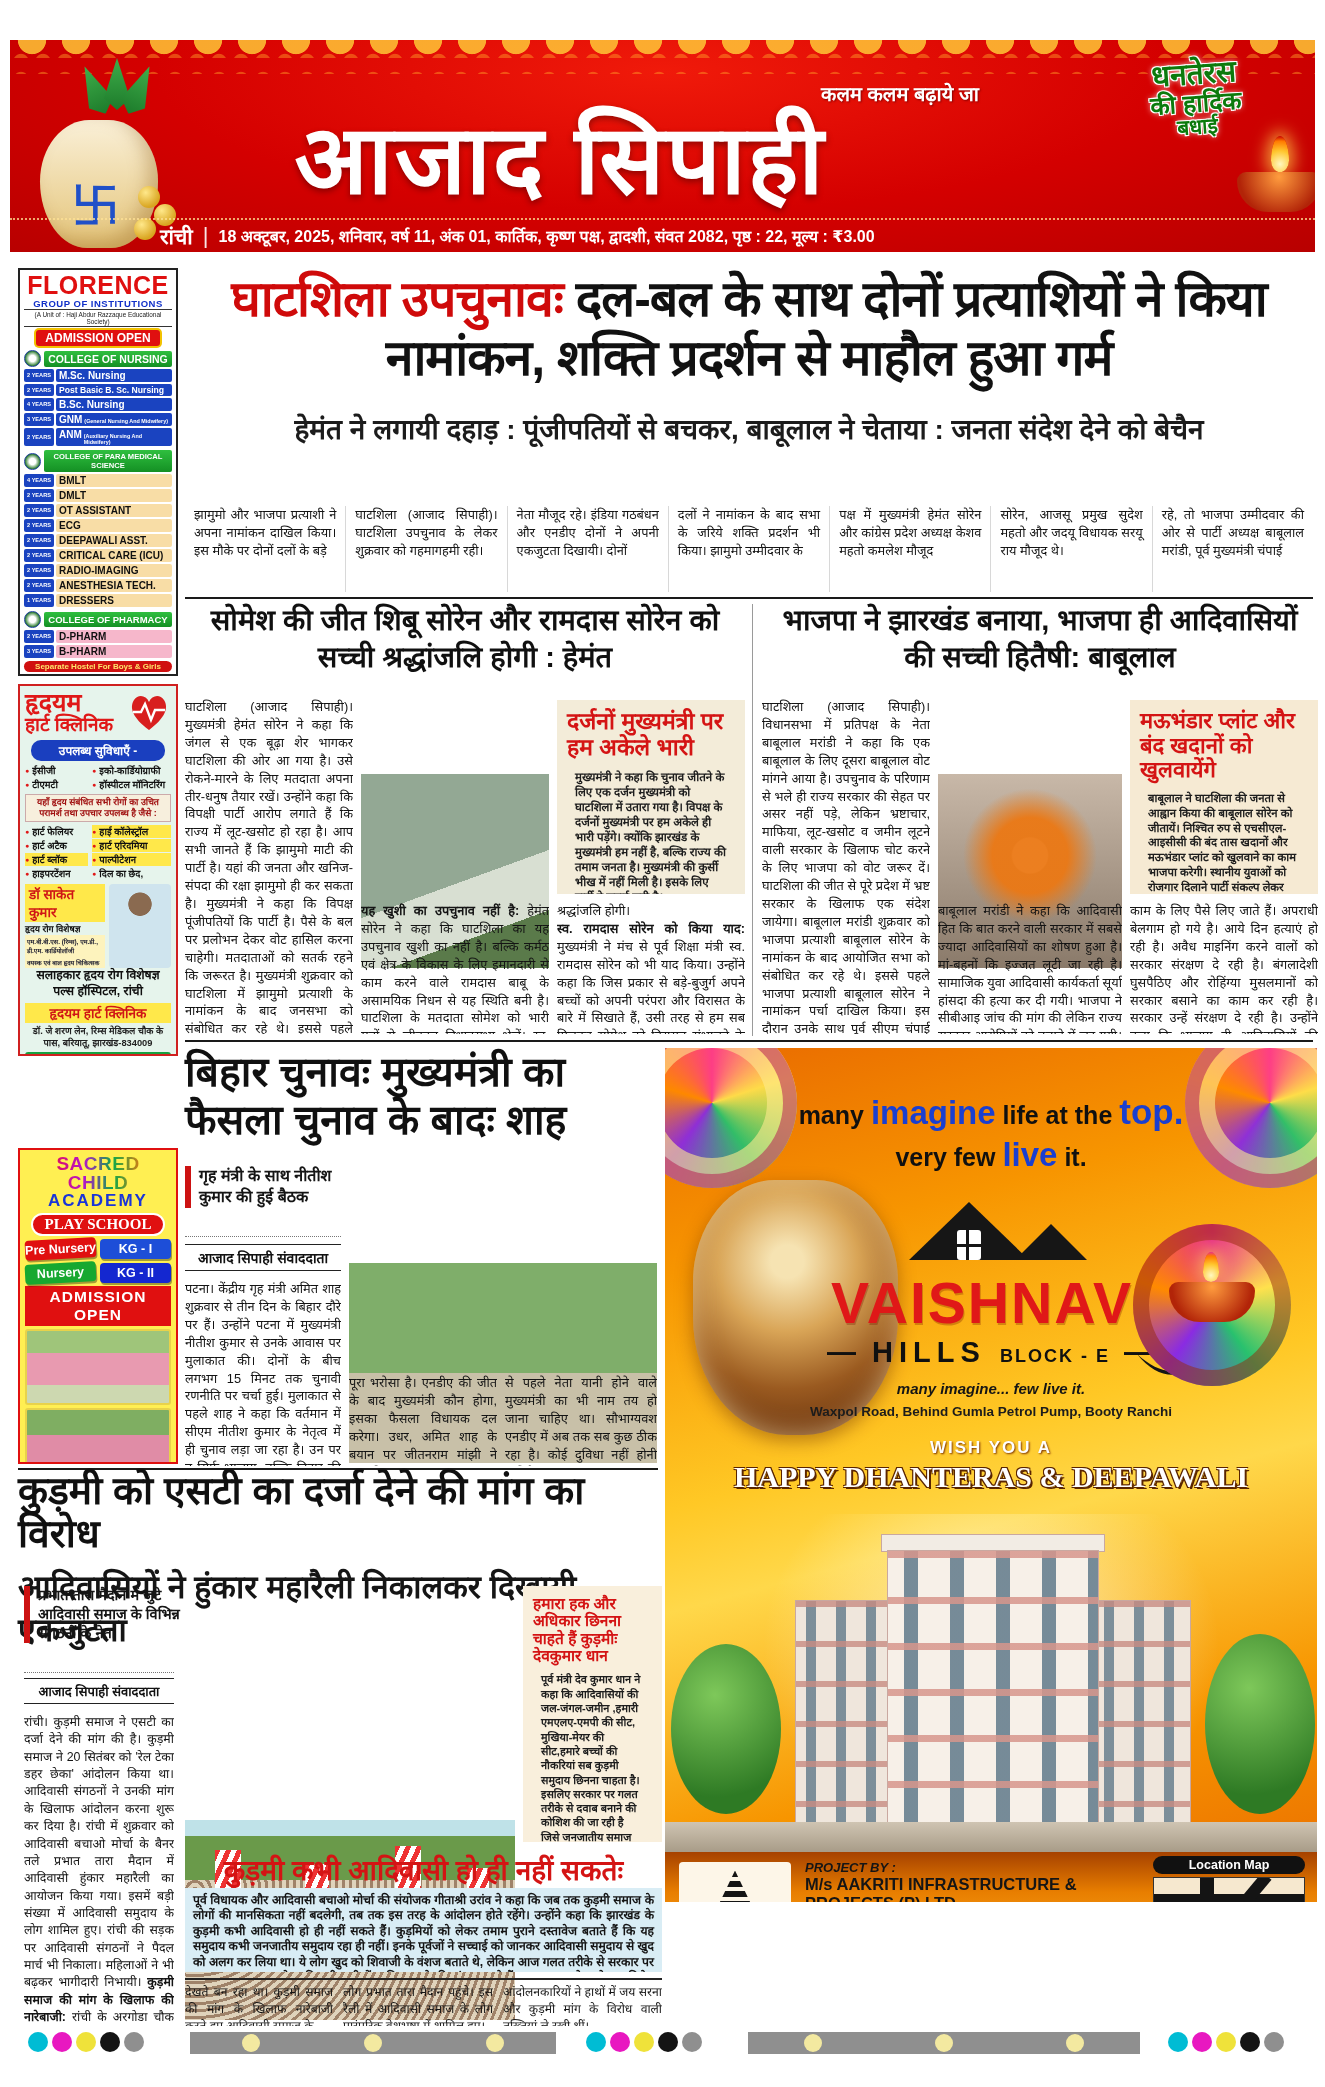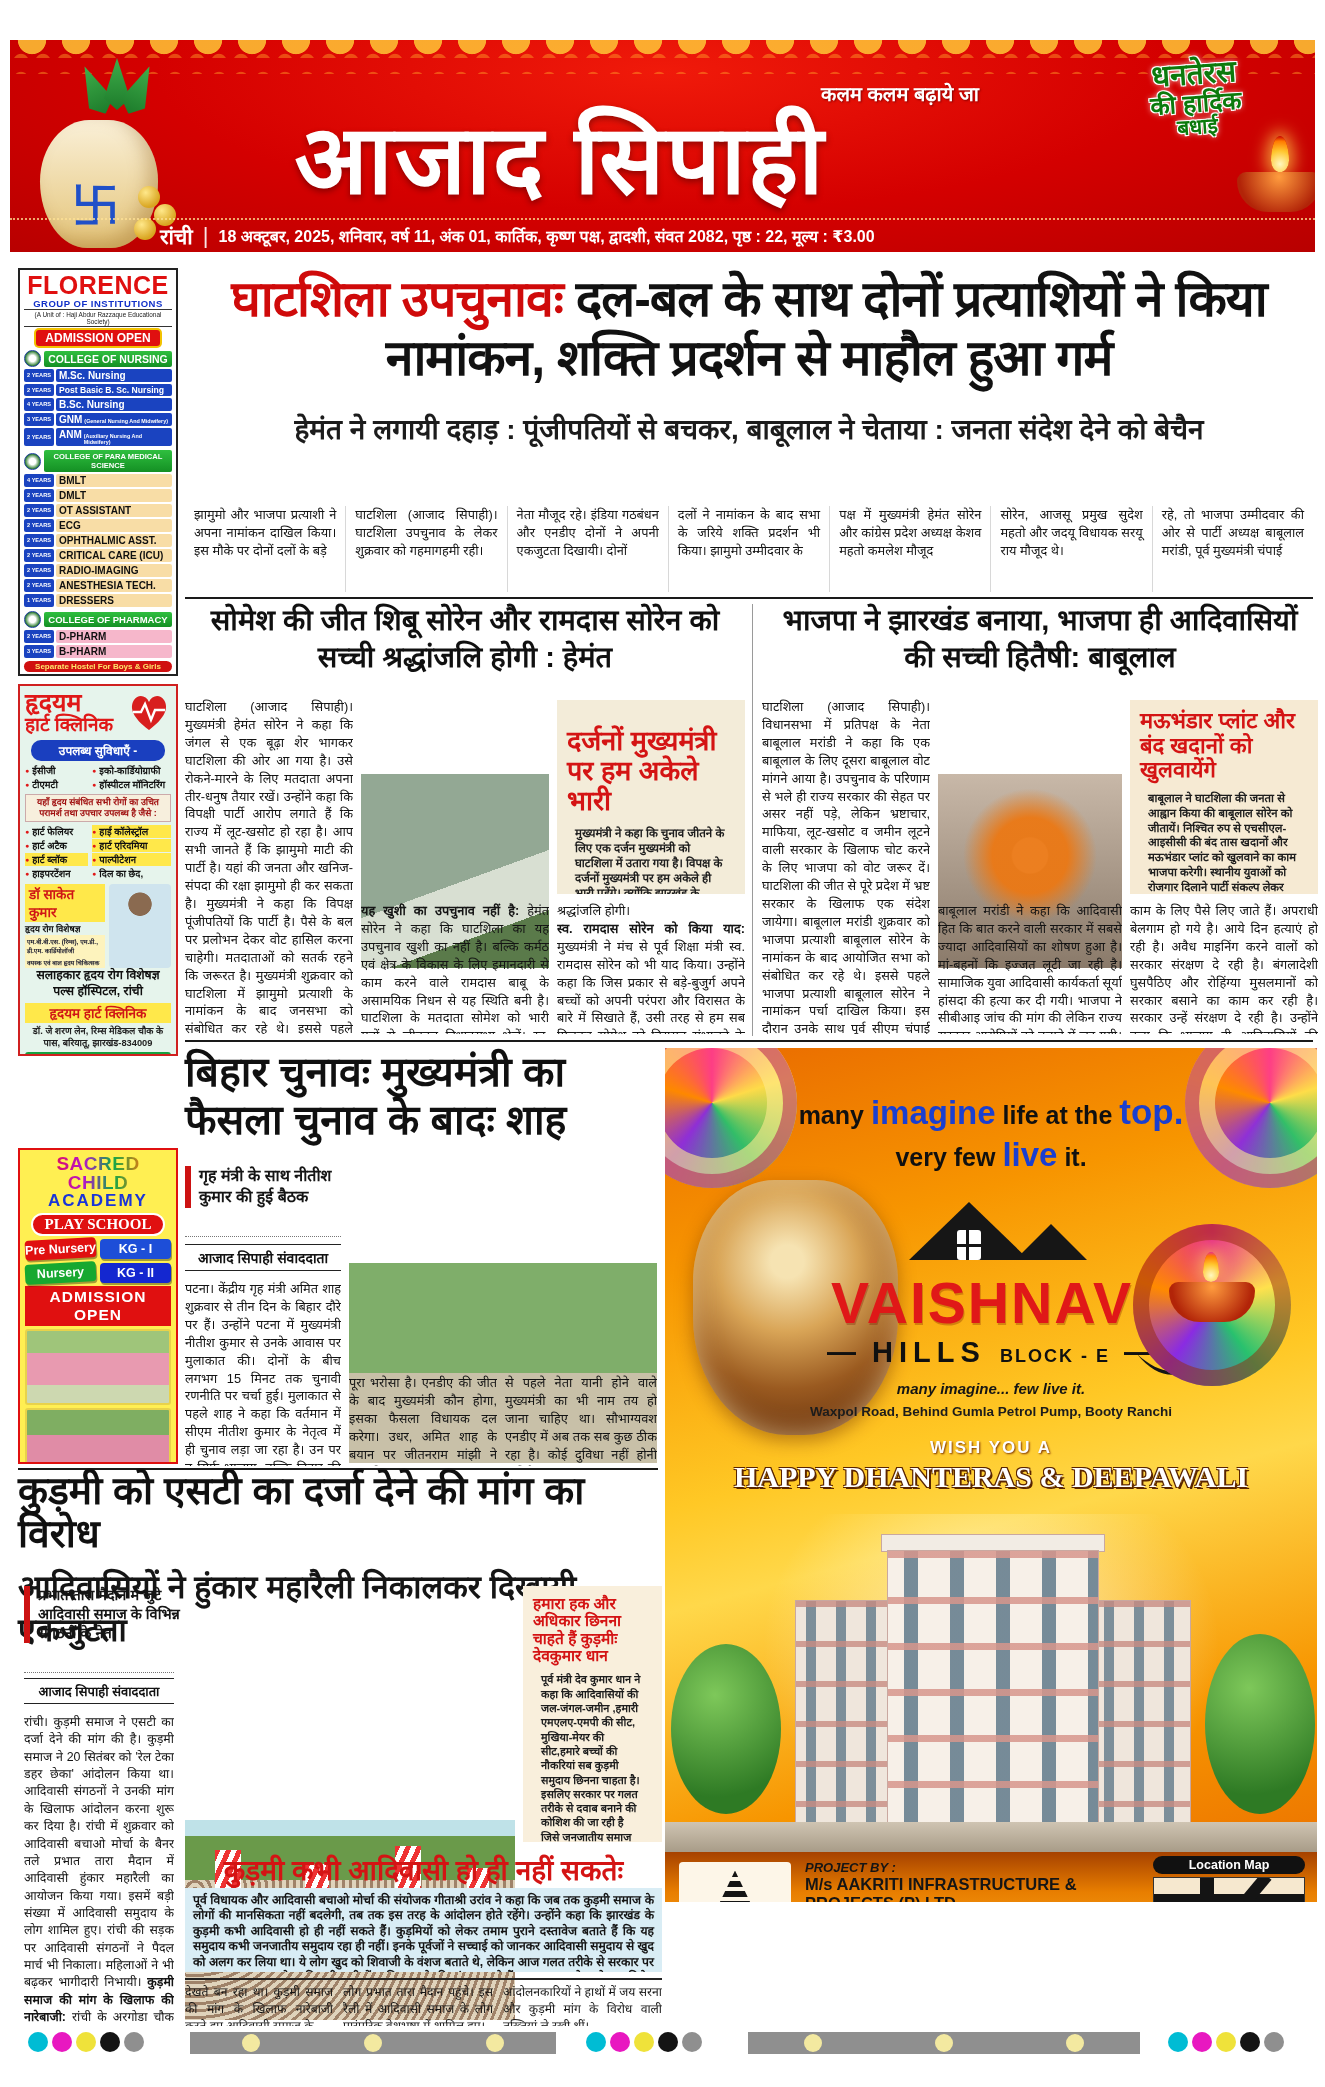--- a/index.html
+++ b/index.html
@@ -206,21 +206,21 @@
     <div class="fl-row par">
         <span class="fl-yr">2 YEARS</span>
         <span class="fl-nm">OT ASSISTANT</span>
       </div>
     <div class="fl-row par">
         <span class="fl-yr">2 YEARS</span>
         <span class="fl-nm">ECG</span>
       </div>
     <div class="fl-row par">
         <span class="fl-yr">2 YEARS</span>
-        <span class="fl-nm">OPHTHALMIC ASST.</span>
+        <span class="fl-nm">DEEPAWALI ASST.</span>
       </div>
     <div class="fl-row par">
         <span class="fl-yr">2 YEARS</span>
         <span class="fl-nm">CRITICAL CARE (ICU)</span>
       </div>
     <div class="fl-row par">
         <span class="fl-yr">2 YEARS</span>
         <span class="fl-nm">RADIO-IMAGING</span>
       </div>
     <div class="fl-row par">
@@ -328,21 +328,21 @@
   <div class="abs rule" style="left:185px;top:597px;width:1128px;height:2px;"></div>
 
   <section class="abs" style="left:185px;top:602px;width:560px;height:434px;">
     <h2 class="sec-h2" style="margin:0 6px;">सोमेश की जीत शिबू सोरेन और रामदास सोरेन को सच्ची श्रद्धांजलि होगी : हेमंत</h2>
     <div class="abs t" style="left:0;top:96px;width:168px;height:336px;">घाटशिला (आजाद सिपाही)। मुख्यमंत्री हेमंत सोरेन ने कहा कि जंगल से एक बूढ़ा शेर भागकर घाटशिला की ओर आ गया है। उसे रोकने-मारने के लिए मतदाता अपना तीर-धनुष तैयार रखें। उन्होंने कहा कि विपक्षी पार्टी आरोप लगाते हैं कि राज्य में लूट-खसोट हो रहा है। आप सभी जानते हैं कि झामुमो माटी की पार्टी है। यहां की जनता और खनिज-संपदा की रक्षा झामुमो ही कर सकता है। मुख्यमंत्री ने कहा कि विपक्ष पूंजीपतियों कि पार्टी है। पैसे के बल पर प्रलोभन देकर वोट हासिल करना चाहेगी। मतदाताओं को सतर्क रहने कि जरूरत है। मुख्यमंत्री शुक्रवार को घाटशिला में झामुमो प्रत्याशी के नामांकन के बाद जनसभा को संबोधित कर रहे थे। इससे पहले झामुमो प्रत्याशी सोमेश चंद्र सोरेन ने नामांकन दाखिल किया। इस मौके पर मुख्यमंत्री हेमंत सोरेन और कांग्रेस प्रदेश अध्यक्ष केशव महतो कमलेश मौजूद रहे।</div>
     <div class="abs photo" style="left:176px;top:98px;width:188px;height:194px;background:linear-gradient(160deg,#93a894 0 55%,#d8dfd2 55% 78%,#5a7a4a 78%),radial-gradient(circle at 62% 40%,#4a3a30 12%,transparent 13%);"></div>
     <div class="abs t" style="left:176px;top:300px;width:188px;height:132px;">
       <span class="runin">यह खुशी का उपचुनाव नहीं है:</span><span> हेमंत सोरेन ने कहा कि घाटशिला का यह उपचुनाव खुशी का नहीं है। बल्कि कर्मठ एवं क्षेत्र के विकास के लिए इमानदारी से काम करने वाले रामदास बाबू के असामयिक निधन से यह स्थिति बनी है। घाटशिला के मतदाता सोमेश को भारी मतों से जीतकर विधानसभा भेजें। स्व. दिशोम गुरु और स्व. रामदास सोरेन को यही सच्ची</span>
     </div>
     <div class="abs nbox" style="left:372px;top:98px;width:188px;height:194px;background:#f3ecd9;">
-      <h3 style="font-size:27px;margin-top:17px;">दर्जनों मुख्यमंत्री पर हम अकेले भारी</h3>
+      <h3 style="font-size:23px;">दर्जनों मुख्यमंत्री पर हम अकेले भारी</h3>
       <p style="font-size:11.6px;line-height:1.3;">मुख्यमंत्री ने कहा कि चुनाव जीतने के लिए एक दर्जन मुख्यमंत्री को घाटशिला में उतारा गया है। विपक्ष के दर्जनों मुख्यमंत्री पर हम अकेले ही भारी पड़ेंगे। क्योंकि झारखंड के मुख्यमंत्री हम नहीं है, बल्कि राज्य की तमाम जनता है। मुख्यमंत्री की कुर्सी भीख में नहीं मिली है। इसके लिए पार्टी ने लड़ाई लड़ी है।</p>
     </div>
     <div class="abs t" style="left:372px;top:300px;width:188px;height:132px;">
       <span>श्रद्धांजलि होगी।</span><br>
       <span class="runin">स्व. रामदास सोरेन को किया याद:</span><span> मुख्यमंत्री ने मंच से पूर्व शिक्षा मंत्री स्व. रामदास सोरेन को भी याद किया। उन्होंने कहा कि जिस प्रकार से बड़े-बुजुर्ग अपने बच्चों को अपनी परंपरा और विरासत के बारे में सिखाते हैं, उसी तरह से हम सब मिलकर सोमेश को विरासत संभालने के लिए तैयार कर रहें है।</span>
     </div>
   </section>
 
   <div class="abs" style="left:752px;top:604px;width:1px;height:432px;background:#9a9a9a;"></div>
 

